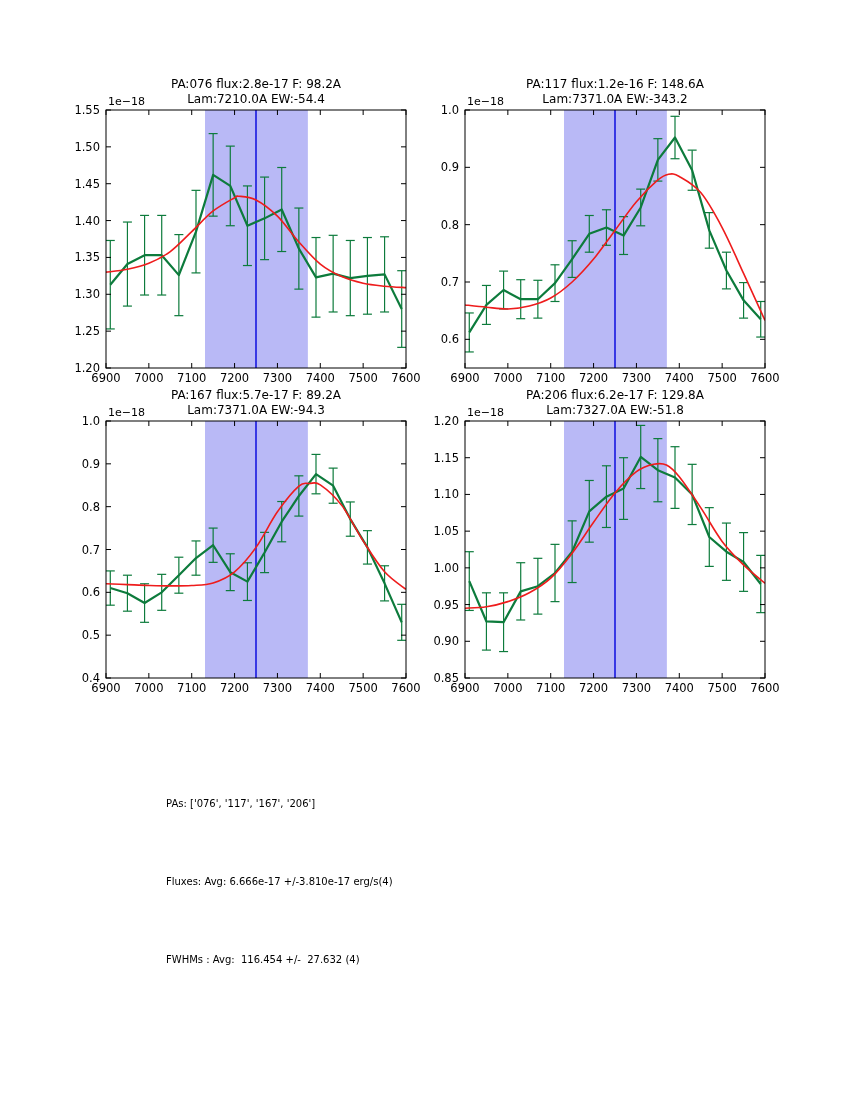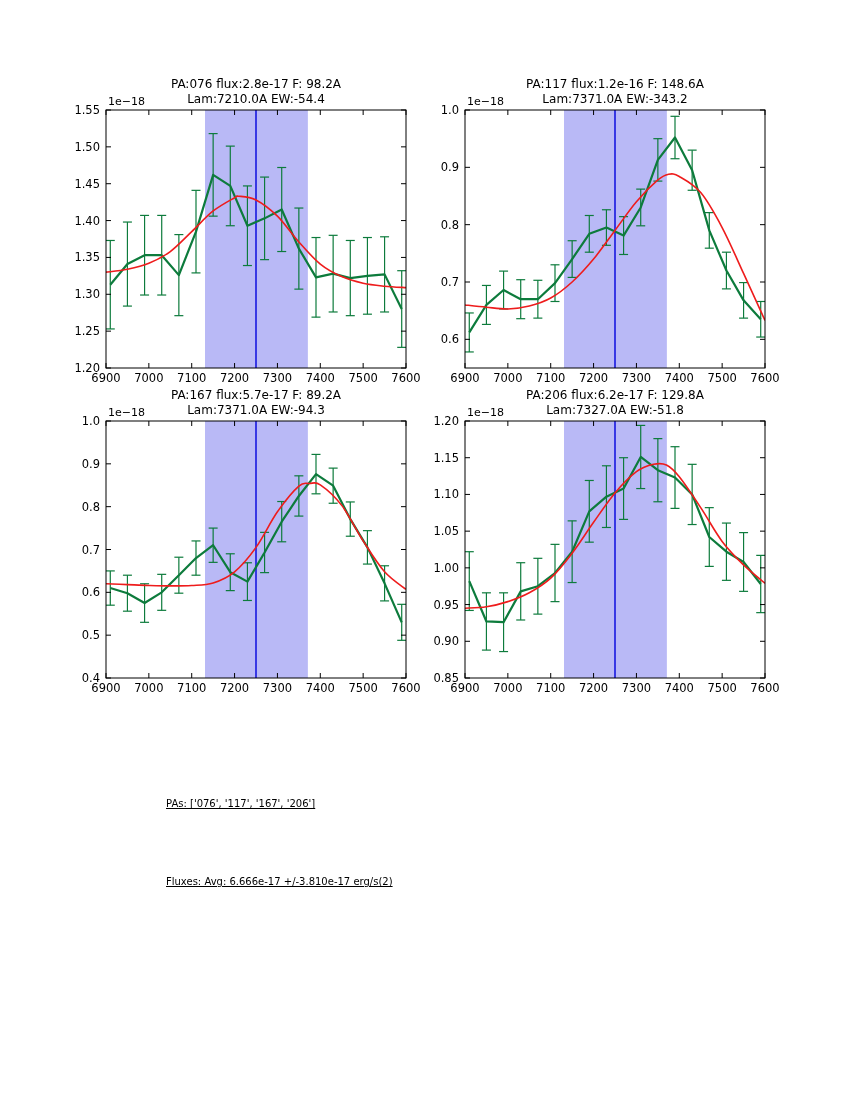--- a/index.html
+++ b/index.html
@@ -18,21 +18,21 @@
   }
   .summary {
     position: absolute;
     left: 166px;
     top: 739px;
     font-size: 10px;
     line-height: 26px;
     color: #000000;
     white-space: pre;
   }
-  .summary div { height: 26px; text-decoration: underline; }
+  .summary div { height: 26px; }
   text { fill: #000000; }
 </style>
 </head>
 <body>
 
 <div class="canvas">
   <svg id="fig-svg" xmlns="http://www.w3.org/2000/svg" viewBox="0 0 850 1100">
       <g>
         <clipPath id="clip0">
           <rect x="106" y="110" width="300" height="258"></rect>
@@ -501,17 +501,18 @@
         <text x="459" y="461.7142857142858" text-anchor="end" font-size="11.5" font-family="&quot;DejaVu Sans&quot;, sans-serif">1.15</text>
         <text x="459" y="425" text-anchor="end" font-size="11.5" font-family="&quot;DejaVu Sans&quot;, sans-serif">1.20</text>
         <rect x="465" y="421" width="300" height="257" fill="none" stroke="#000000" stroke-width="1"></rect>
         <text x="615" y="399" text-anchor="middle" font-size="12" font-family="&quot;DejaVu Sans&quot;, sans-serif">PA:206 flux:6.2e-17 F: 129.8A</text>
         <text x="615" y="414" text-anchor="middle" font-size="12" font-family="&quot;DejaVu Sans&quot;, sans-serif">Lam:7327.0A EW:-51.8</text>
         <text x="467" y="416" text-anchor="start" font-size="11" font-family="&quot;DejaVu Sans&quot;, sans-serif">1e−18</text>
       </g>
     </svg>
   <div class="summary">
     <div>PAs: ['076', '117', '167', '206']</div>
-    <div>Fluxes: Avg: 6.666e-17 +/-3.810e-17 erg/s(2)</div>
+    <div>Fluxes: Avg: 6.666e-17 +/-3.810e-17 erg/s(4)</div>
+    <div>FWHMs : Avg:  116.454 +/-  27.632 (4)</div>
     
     
   </div>
 </div>
 
 </body></html>

